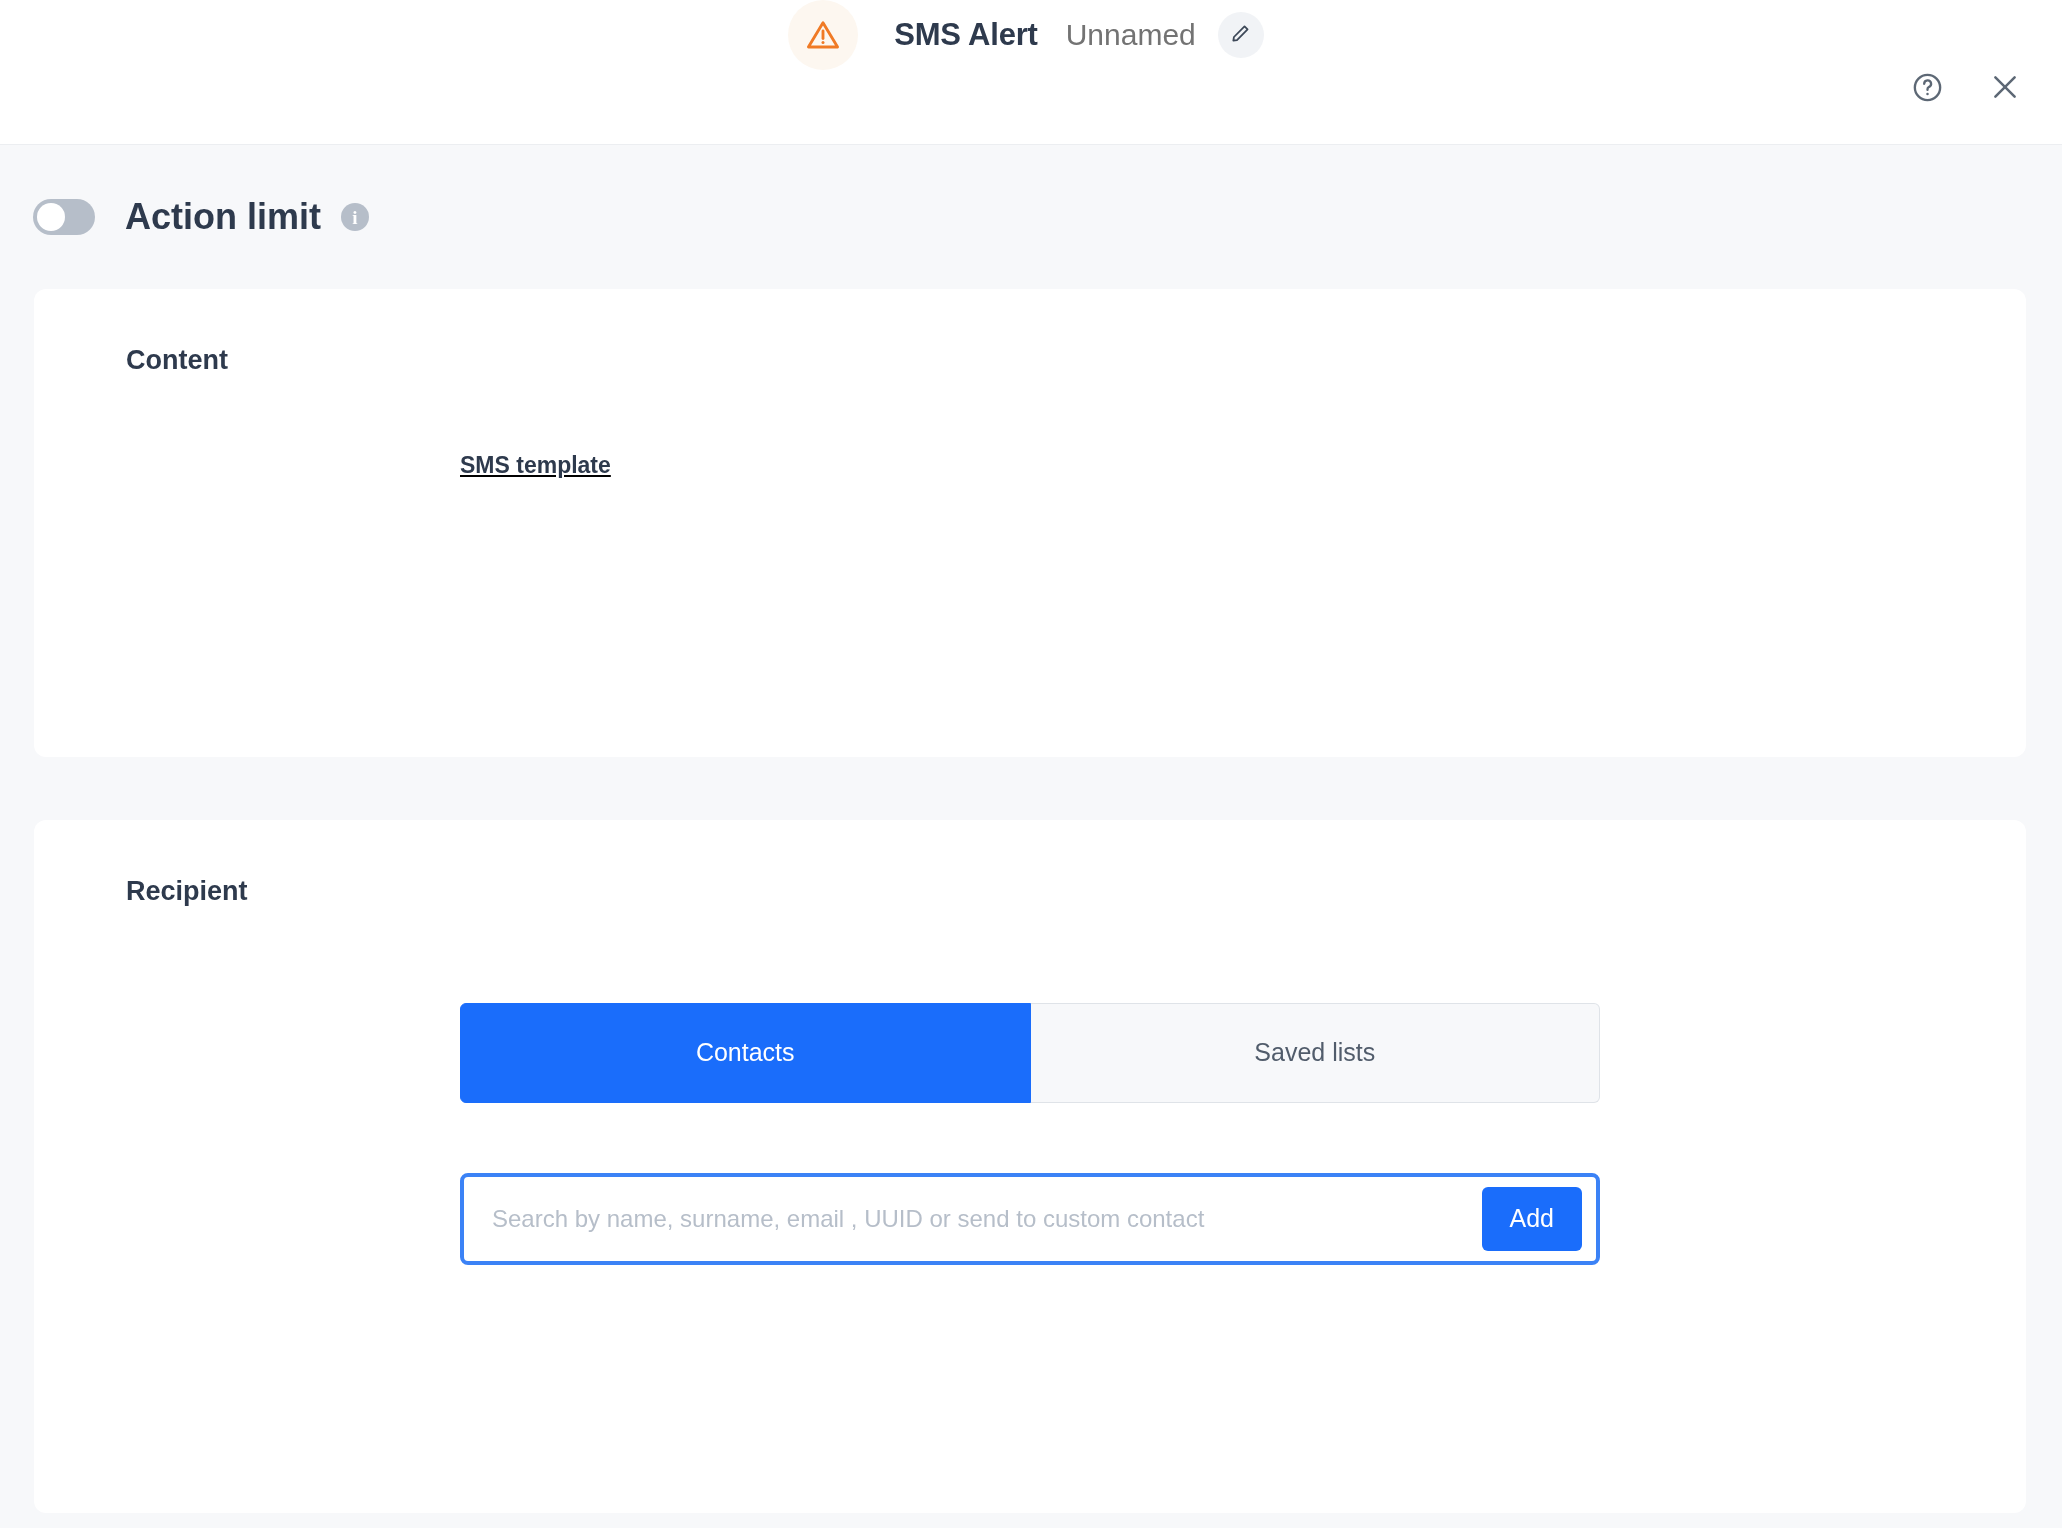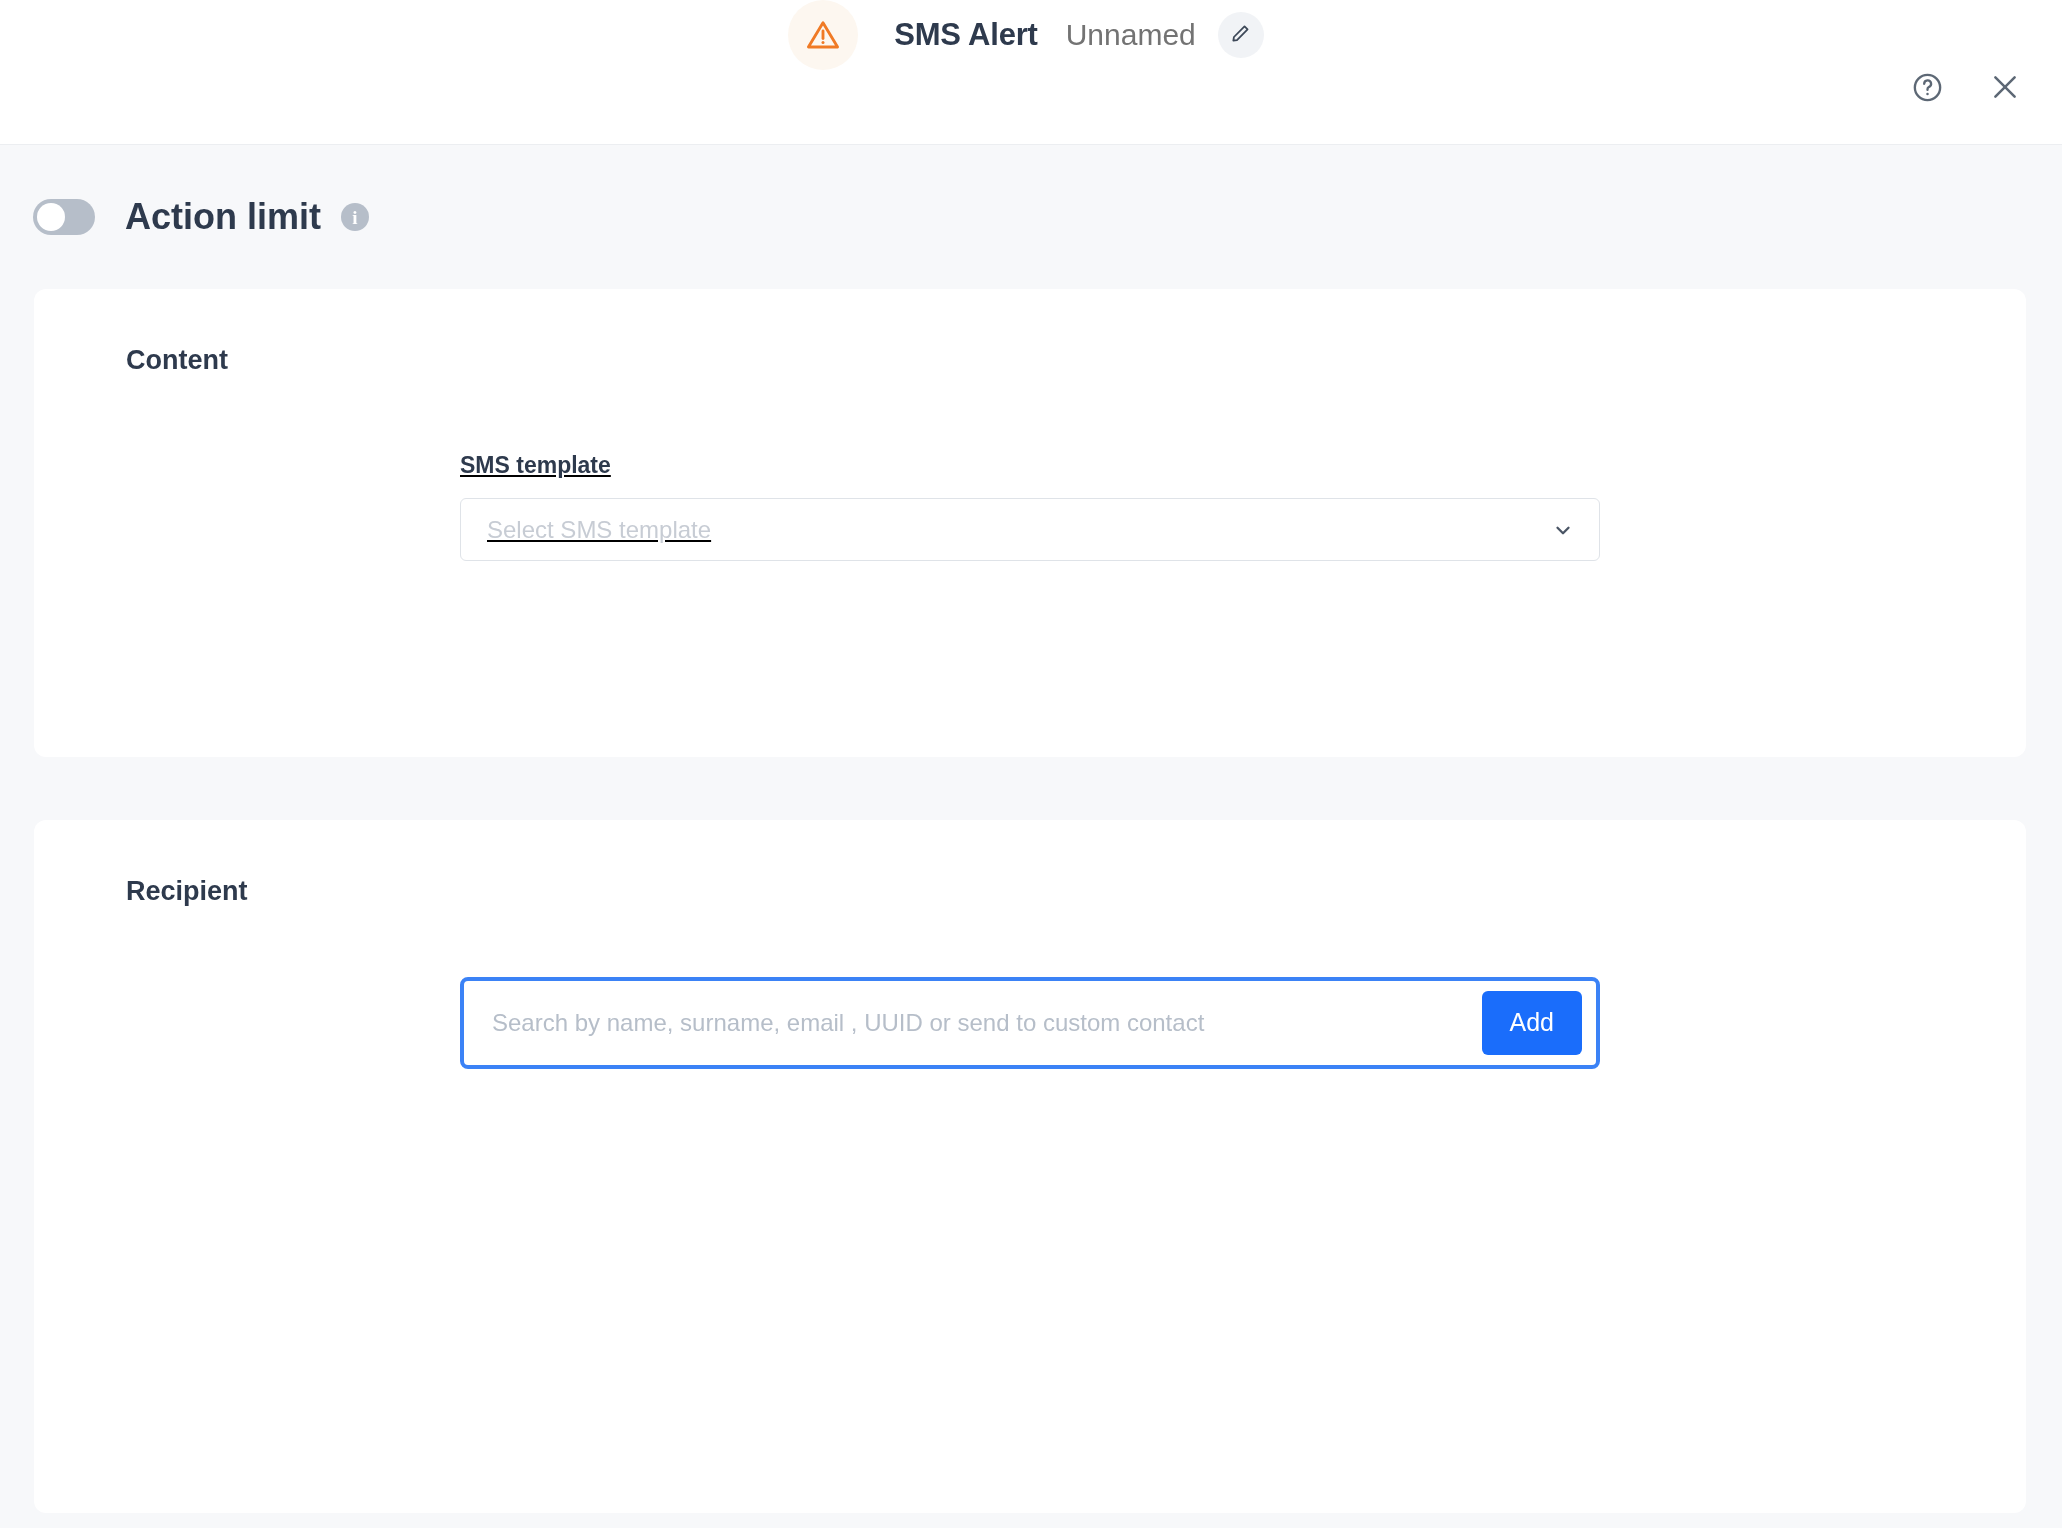--- a/index.html
+++ b/index.html
@@ -371,34 +371,34 @@
   </div>
 
   <div class="cards">
 
     <section class="card card-content">
       <h2 class="card-title">Content</h2>
 
       <div class="field-wrap">
         <label class="field-label">SMS template</label>
 
-        <div class="select-box">
-          <span class="select-placeholder">Select SMS template</span>
-          <span class="chevron">
-            <svg width="24" height="24" viewBox="0 0 24 24" fill="none" stroke="#4a5565" stroke-width="2.3" stroke-linecap="round" stroke-linejoin="round">
-              <polyline points="6.5,9.8 12,15.3 17.5,9.8"></polyline>
-            </svg>
-          </span>
+      </div>
+    </section>
+
+    <section class="card card-recipient">
+      <h2 class="card-title">Recipient</h2>
+
+      <div class="tabs">
+        <div class="tab active">
+          <span>Contacts</span>
+        </div>
+        <div class="tab">
+          <span>Saved lists</span>
         </div>
       </div>
-    </section>
-
-    <section class="card card-recipient">
-      <h2 class="card-title">Recipient</h2>
-
 
       <div class="search-row">
         <input class="search-input" type="text" placeholder="Search by name, surname, email , UUID or send to custom contact" style="">
         <button class="add-btn">Add</button>
       </div>
     </section>
 
   </div>
 </div>
 

